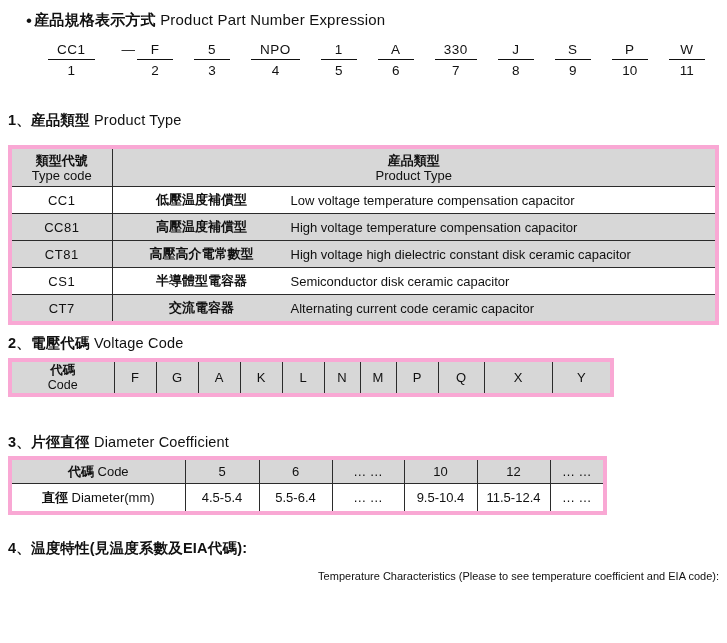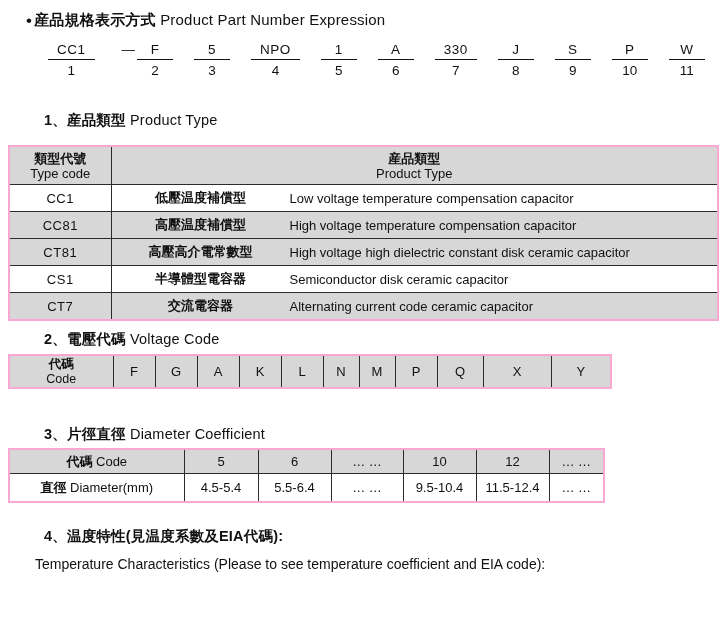--- a/index.html
+++ b/index.html
@@ -18,30 +18,30 @@
   .doc-title .bullet{font-size:17px;margin-right:2px;vertical-align:-1px;}
 
   
   .pn-row{display:flex;align-items:flex-start;margin:11px 0 0 40px;font-size:13.5px;}
   .pn-seg{text-align:center;margin-right:21px;}
   .pn-val{display:block;padding:0 9px 2px 9px;border-bottom:1.5px solid #111;min-width:18px;letter-spacing:.5px;}
   .pn-num{display:block;padding-top:3px;}
   .pn-dash{margin:0 2px 0 6px;letter-spacing:0;}
 
   
-  .sec-heading{font-size:14.5px;line-height:18px;letter-spacing:.2px;margin-left:36px;}
+  .sec-heading{font-size:14.5px;line-height:18px;letter-spacing:.2px;}
   .h1{margin-top:33px;}
   .h2{margin-top:9px;}
   .h3{margin-top:36px;}
   .h4{margin-top:24px;}
 
   
   table{border-collapse:collapse;table-layout:fixed;}
   td,th{border:1px solid #2b2b2b;font-size:13px;font-weight:normal;padding:0;color:#111;}
-  table{border:2px solid #f9a8d4;padding-left:40px;}
+  table{border:4px solid #f9a8d4;padding-left:40px;}
   .hdr td,.hdr th{background:#d7d7d7;}
   .stack span{display:block;line-height:15px;text-align:center;}
 
   
   .t1{width:711px;margin-top:16px;}
   .t1 .hdr th{height:37px;}
   .t1 tr.data td{height:26px;}
   .t1 tr.alt td{background:#d7d7d7;}
   .t1 td.code{text-align:center;letter-spacing:.5px;}
   .t1 td.desc .desc-wrap{display:flex;align-items:center;}
@@ -54,21 +54,21 @@
   .t2 tr.data td{height:37px;text-align:center;}
   .t2 .stack span{font-size:12.5px;}
 
   
   .t3{width:595px;margin-top:5px;}
   .t3 .hdr td{height:23px;text-align:center;}
   .t3 tr.data td{height:27px;text-align:center;}
   .t3 td.lbl3{text-align:center;margin-top:25px;}
 
   
-  .sec4-en{font-size:14px;margin:10px 0 0 27px;line-height:18px;}
+  .sec4-en{font-size:11px;margin:10px 0 0 27px;line-height:18px;text-align:right;}
 </style>
 </head>
 <body>
 
 <div class="page">
 
   <div class="doc-title">
     <span class="bullet">•</span><span class="zh">産品規格表示方式</span>
     <span class="en">Product Part Number Expression</span>
   </div>

